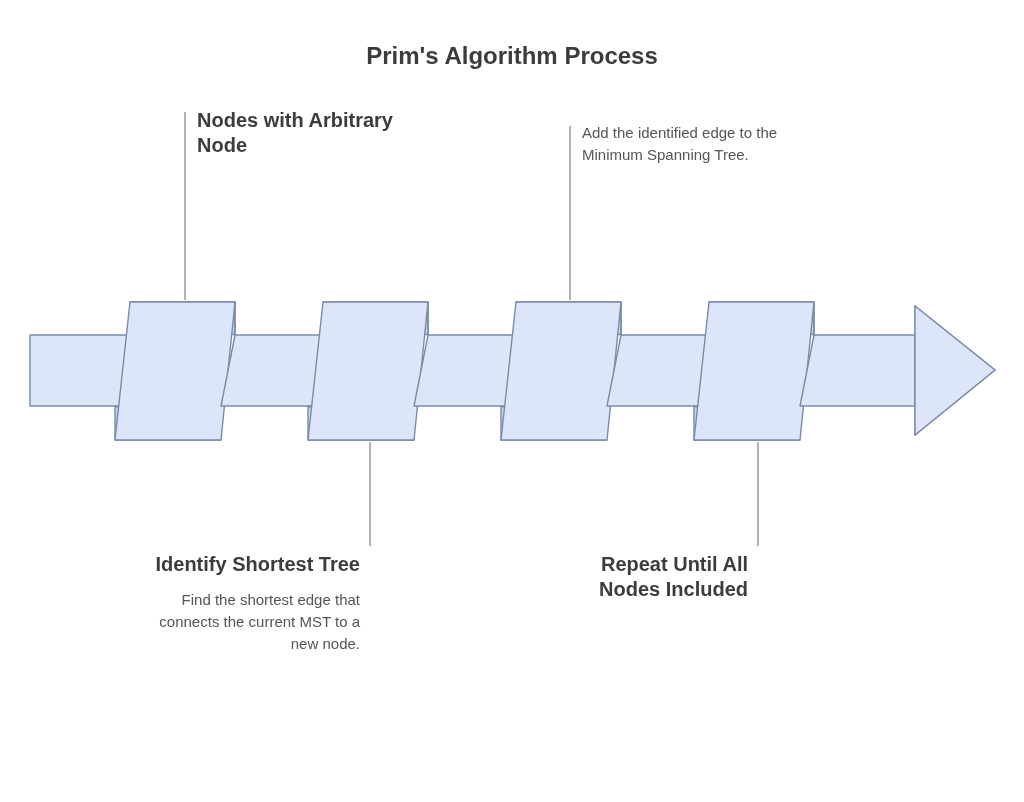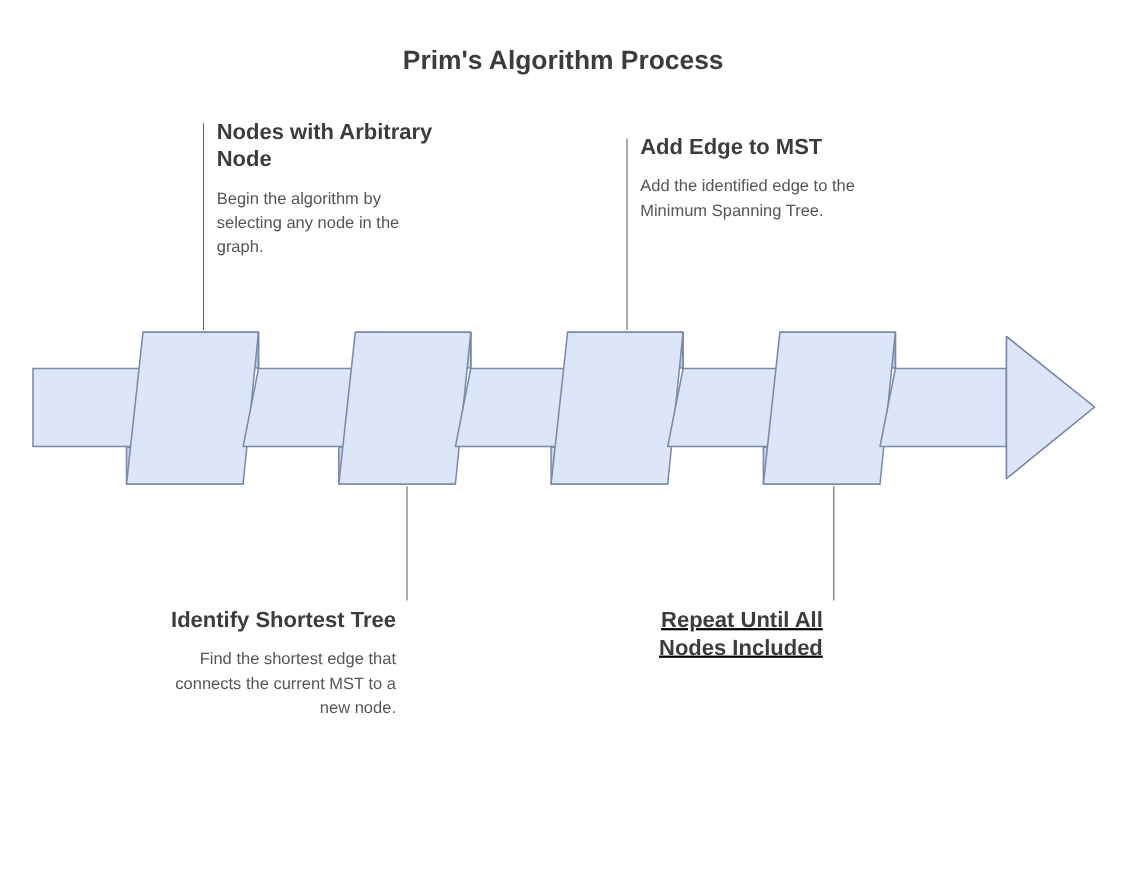--- a/index.html
+++ b/index.html
@@ -91,28 +91,26 @@
   </g>
 
   <line x1="185" y1="112" x2="185" y2="300" stroke="#666" stroke-width="1"></line>
   <line x1="570" y1="126" x2="570" y2="300" stroke="#666" stroke-width="1"></line>
   <line x1="370" y1="442" x2="370" y2="546" stroke="#666" stroke-width="1"></line>
   <line x1="758" y1="442" x2="758" y2="546" stroke="#666" stroke-width="1"></line>
 </svg>
 
 <div class="step top" style="left:197px; top:108px;">
   <div class="step-title">Nodes with Arbitrary Node</div>
-  <div class="step-desc">Begin the algorithm by selecting any node in the graph.</div>
 </div>
 
 <div class="step top" style="left:582px; top:122px;">
-  <div class="step-title">Add Edge to MST</div>
   <div class="step-desc">Add the identified edge to the Minimum Spanning Tree.</div>
 </div>
 
 <div class="step bottom" style="left:150px; top:552px;">
   <div class="step-title">Identify Shortest Tree</div>
   <div class="step-desc">Find the shortest edge that connects the current MST to a new node.</div>
 </div>
 
-<div class="step bottom" style="left:538px; top:552px;text-decoration:underline;">
+<div class="step bottom" style="left:538px; top:552px;">
   <div class="step-title">Repeat Until All Nodes Included</div>
 </div>
 
 </body></html>

